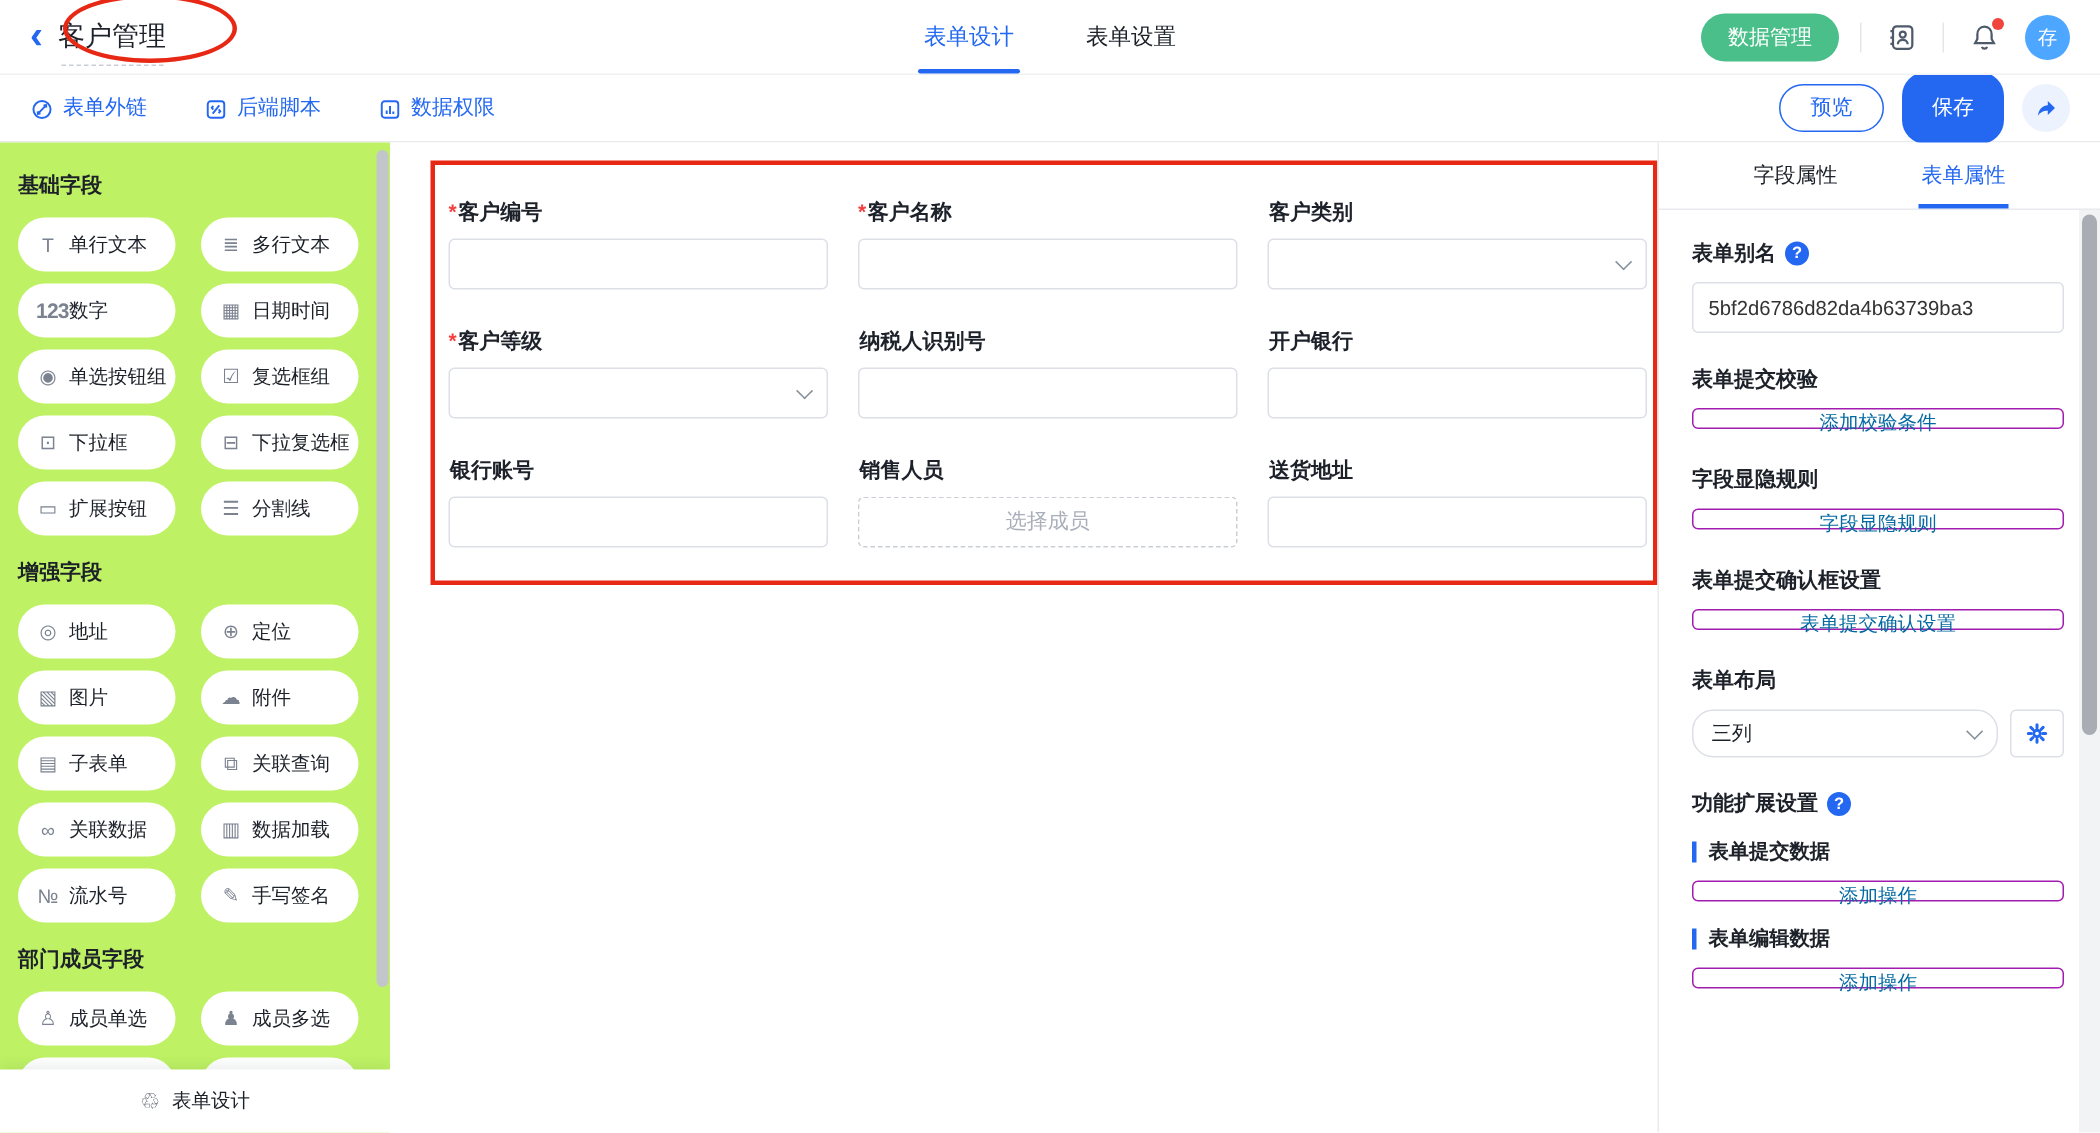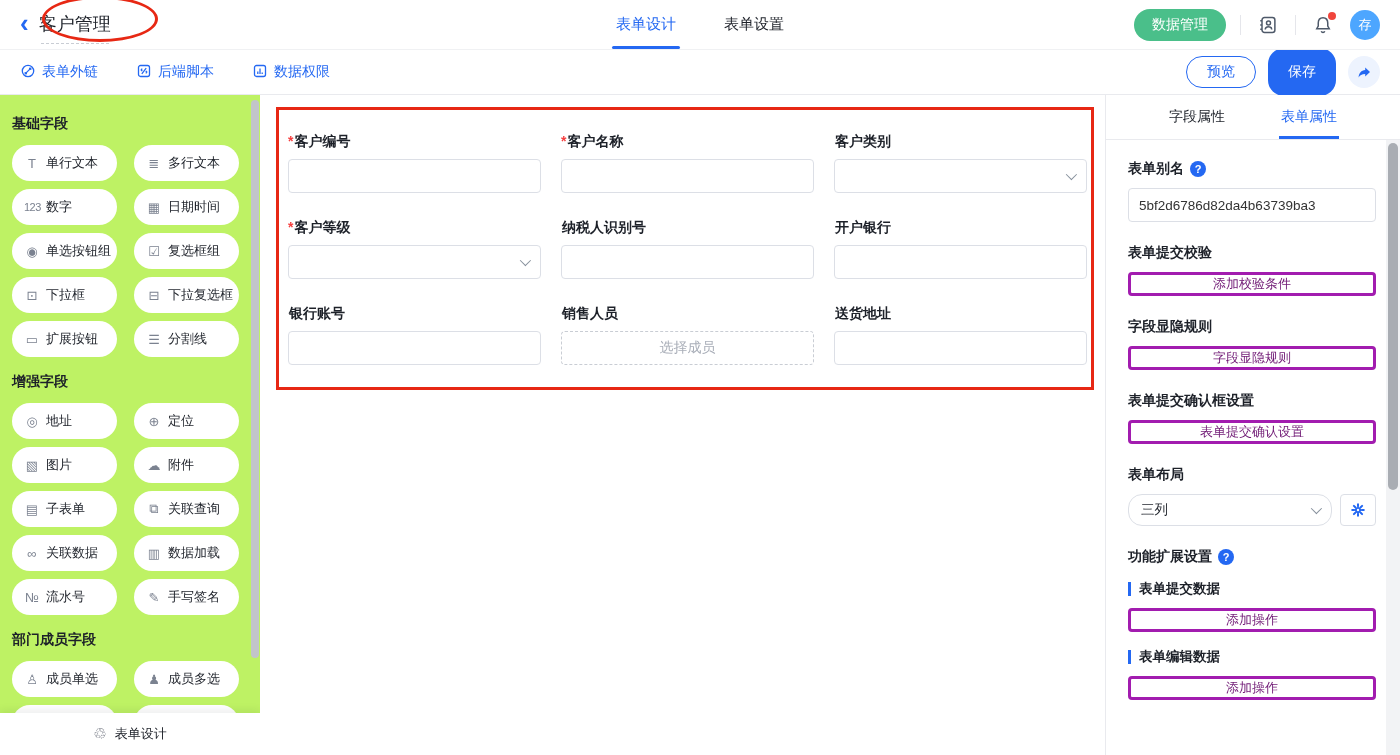--- a/index.html
+++ b/index.html
@@ -20,62 +20,62 @@
   .hdr-right { margin-left:auto; display:flex; align-items:center; gap:14px; }
   .btn-green { height:32px; padding:0 18px; border:none; border-radius:16px; background:#4abf8a; color:#fff; font-size:14px; cursor:pointer; font-family:inherit; }
   .vdiv { width:1px; height:20px; background:#e5e6eb; }
   .ic-btn { position:relative; width:26px; height:26px; display:flex; align-items:center; justify-content:center; cursor:pointer; }
   .red-dot { position:absolute; top:0; right:0; width:8px; height:8px; border-radius:50%; background:#f0453c; }
   .avatar { width:30px; height:30px; border-radius:50%; background:#4da6ff; color:#fff; font-size:13px; display:flex; align-items:center; justify-content:center; cursor:pointer; }
 
   
   .toolbar { height:45px; background:#fff; border-bottom:1px solid #e9eaee; display:flex; align-items:center; padding:0 20px; }
   .tb-links { display:flex; gap:38px; }
-  .tb-link { display:flex; align-items:flex-start; gap:6px; color:#2468f2; font-size:14px; cursor:pointer; }
+  .tb-link { display:flex; align-items:flex-end; gap:6px; color:#2468f2; font-size:14px; cursor:pointer; }
   .tb-right { margin-left:auto; display:flex; align-items:center; gap:12px; }
   .btn-outline { height:32px; padding:0 20px; border-radius:16px; border:1px solid #2468f2; color:#2468f2; background:#fff; font-size:14px; cursor:pointer; font-family:inherit; }
   .btn-solid { height:48px; padding:0 20px; border-radius:16px; border:none; background:#2468f2; color:#fff; font-size:14px; cursor:pointer; font-family:inherit; }
   .share-circle { width:32px; height:32px; border-radius:50%; background:#edf3fe; display:flex; align-items:center; justify-content:center; cursor:pointer; }
 
   
   .page-body { display:flex; height:660px; }
 
   
   .sidebar { width:260px; background:#bef264; position:relative; padding:16px 0 0 12px; overflow:hidden; flex:none; }
   .sb-title { font-size:14px; font-weight:bold; margin:4px 0 12px; }
   .pill-grid { display:grid; grid-template-columns:105px 105px; gap:8px 17px; margin-bottom:16px; }
   .pill { height:36px; background:#fff; border-radius:18px; display:flex; align-items:center; gap:6px; padding:0 8px 0 12px; font-size:13px; color:#1d2129; cursor:pointer; white-space:nowrap; }
   .pill .pic { color:#7b8290; font-size:13px; width:16px; text-align:center; flex:none; }
-  .pill .pic.num { font-size:11px; letter-spacing:-0.5px; }
+  .pill .pic.num { font-size:14px; letter-spacing:-0.5px;font-weight:bold; }
   .sb-scroll { position:absolute; right:1px; top:5px; width:8px; height:558px; background:#c2c5ca; border-radius:4px; cursor:pointer; }
   .sb-bottom { position:absolute; left:0; bottom:0; width:100%; height:42px; background:#fff; box-shadow:0 -3px 8px rgba(31,35,41,.08); display:flex; align-items:center; justify-content:center; gap:8px; font-size:13px; cursor:pointer; }
   .sb-bottom .pic { color:#5f6470; font-size:15px; }
 
   
   .canvas { flex:1; background:#fff; position:relative; }
-  .anno-box { position:absolute; left:16px; top:12px; width:818px; height:283px; border:3px solid #e72814; }
+  .anno-box { position:absolute; left:27px; top:12px; width:818px; height:283px; border:3px solid #e72814; }
   .form-grid { display:grid; grid-template-columns:repeat(3,253px); column-gap:20px; row-gap:26px; padding:23px 9px 0 9px; }
   .f-label { font-size:14px; font-weight:bold; color:#1d2129; margin-bottom:8px; }
   .f-label .req { color:#f53f3f; margin-right:1px; }
   .f-input { width:100%; height:34px; border:1px solid #dcdfe6; border-radius:4px; background:#fff; padding:0 10px; font-size:13px; font-family:inherit; }
   .f-select { width:100%; height:34px; border:1px solid #dcdfe6; border-radius:4px; background:#fff; display:flex; align-items:center; justify-content:flex-end; padding:0 12px; cursor:pointer; }
   .chev { width:8px; height:8px; border-right:1.5px solid #86909c; border-bottom:1.5px solid #86909c; transform:rotate(45deg) translateY(-2px); }
   .f-member { width:100%; height:34px; border:1px dashed #c9cdd4; border-radius:4px; display:flex; align-items:center; justify-content:center; color:#a9aeb8; font-size:14px; cursor:pointer; }
 
   
   .rpanel { width:295px; background:#fff; border-left:1px solid #e9eaee; position:relative; flex:none; }
   .rp-tabs { height:45px; display:flex; align-items:center; justify-content:center; gap:56px; border-bottom:1px solid #e9eaee; }
   .rtab { font-size:14px; color:#1d2129; cursor:pointer; position:relative; height:100%; display:flex; align-items:center; }
   .rtab.active { color:#2468f2; }
   .rtab.active:after { content:""; position:absolute; left:-2px; right:-2px; bottom:0; height:3px; background:#2468f2; }
   .rp-content { padding:20px 24px 0 22px; }
   .rp-label { font-size:14px; font-weight:bold; display:flex; align-items:center; gap:6px; margin-bottom:10px; }
   .help-ic { width:16px; height:16px; border-radius:50%; background:#2468f2; color:#fff; font-size:11px; font-weight:bold; display:flex; align-items:center; justify-content:center; cursor:pointer; }
   .rp-input { width:100%; height:34px; border:1px solid #dcdfe6; border-radius:4px; padding:0 10px; font-size:13.5px; color:#333; font-family:inherit; background:#fff; }
-  .rp-btn { width:100%; height:24px; border:3px solid #a21caf; border-radius:4px; background:#fff; font-size:13px; color:#701a75; cursor:pointer; font-family:inherit; }
+  .rp-btn { width:100%; height:14px; border:1px solid #a21caf; border-radius:4px; background:#fff; font-size:13px; color:#0369a1; cursor:pointer; font-family:inherit; }
   .rp-group { margin-bottom:22px; }
   .layout-row { display:flex; gap:8px; }
   .rp-select { flex:1; height:32px; border:1px solid #dcdfe6; border-radius:14px; display:flex; align-items:center; padding:0 12px; font-size:13.5px; cursor:pointer; }
   .rp-select .chev { margin-left:auto; }
   .gear-btn { width:36px; height:32px; border:1px solid #dcdfe6; border-radius:4px; background:#fff; display:flex; align-items:center; justify-content:center; cursor:pointer; }
   .rp-sub { display:flex; align-items:center; gap:8px; font-size:13.5px; font-weight:bold; margin:0 0 10px; }
   .blue-bar { width:3px; height:14px; background:#2468f2; flex:none; }
   .rp-track { position:absolute; right:0; top:45px; width:14px; height:615px; background:#f2f3f5; }
   .rp-thumb { position:absolute; right:2px; top:48px; width:10px; height:347px; background:#a9adb3; border-radius:5px; cursor:pointer; }
 

